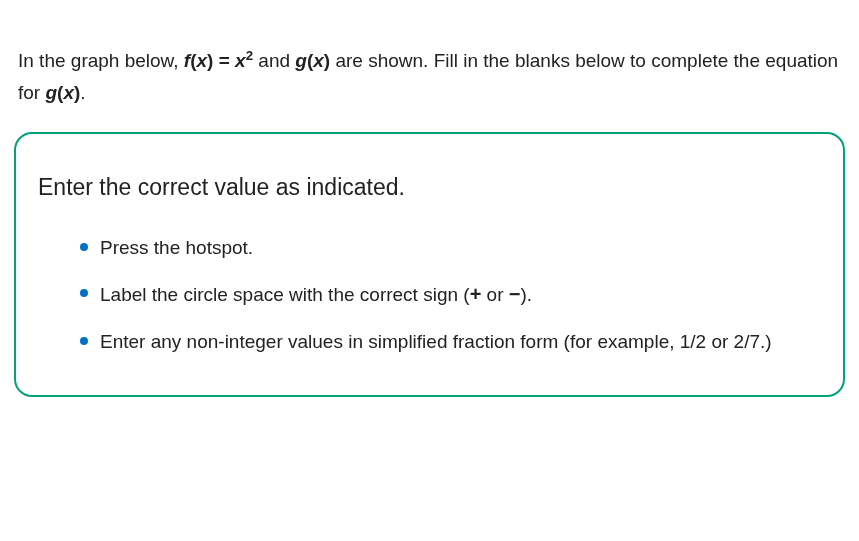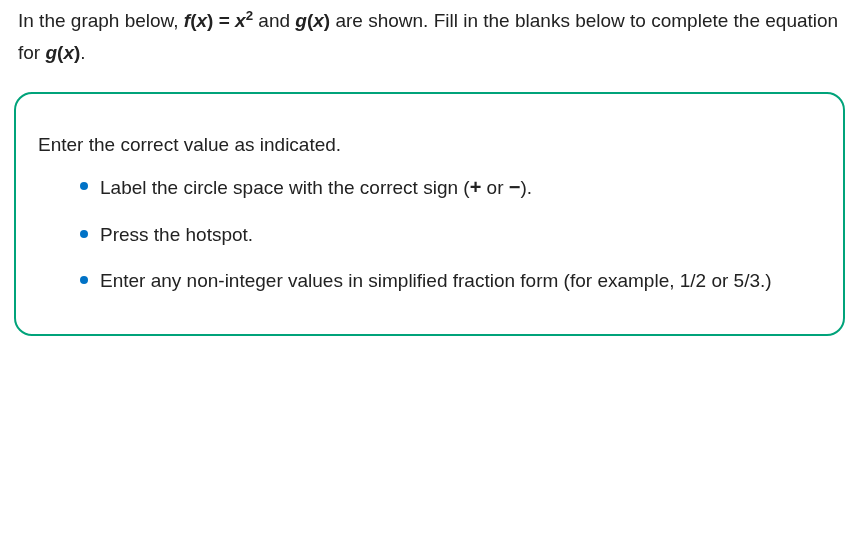--- a/index.html
+++ b/index.html
@@ -12,20 +12,21 @@
       font-size: 19px;
       color: #222;
       background: #fff;
       width: 859px;
       height: 541px;
       padding: 0;
     }
     .intro {
       padding: 5px 18px 12px 18px;
       line-height: 1.7;
+      margin-top: 40px;
     }
     .math-fun {
       font-style: italic;
       font-weight: bold;
     }
     .math-var {
       font-style: italic;
       font-weight: bold;
     }
     .math-eq {
@@ -36,22 +37,22 @@
       vertical-align: super;
       line-height: 0;
     }
     .instruction-box {
       margin: 10px 14px 6px 14px;
       border: 2px solid #00a37a;
       border-radius: 18px;
       padding: 40px 22px 22px 22px;
     }
     .box-heading {
-      font-size: 19px;
-      margin-bottom: 16px;
+      font-size: 23px;
+      margin-bottom: 32px;
     }
     .instruction-list {
       list-style: none;
       padding-left: 42px;
     }
     .instruction-list li {
       position: relative;
       padding-left: 20px;
       margin-bottom: 17px;
       line-height: 1.55;
@@ -78,22 +79,22 @@
 <body>
 
 <div class="intro">
   <span>In the graph below, </span><span class="math-fun">f</span><span class="math-eq">(</span><span class="math-var">x</span><span class="math-eq">)</span><span class="math-eq"> = </span><span class="math-var">x</span><sup class="math-eq">2</sup><span> and </span><span class="math-fun">g</span><span class="math-eq">(</span><span class="math-var">x</span><span class="math-eq">)</span><span> are shown. Fill in the blanks below to complete the equation for </span><span class="math-fun">g</span><span class="math-eq">(</span><span class="math-var">x</span><span class="math-eq">)</span><span>.</span>
 </div>
 
 <div class="instruction-box">
   <div class="box-heading">Enter the correct value as indicated.</div>
   <ul class="instruction-list">
     <li>
+      <span>Press the hotspot.</span>
+    </li>
+    <li>
       <span>Label the circle space with the correct sign (</span><span class="sign-bold">+</span><span> or </span><span class="sign-bold">−</span><span>).</span>
     </li>
     <li>
-      <span>Press the hotspot.</span>
-    </li>
-    <li>
-      <span>Enter any non-integer values in simplified fraction form (for example, 1/2 or 5/3.)</span>
+      <span>Enter any non-integer values in simplified fraction form (for example, 1/2 or 2/7.)</span>
     </li>
   </ul>
 </div>
 
 </body></html>

